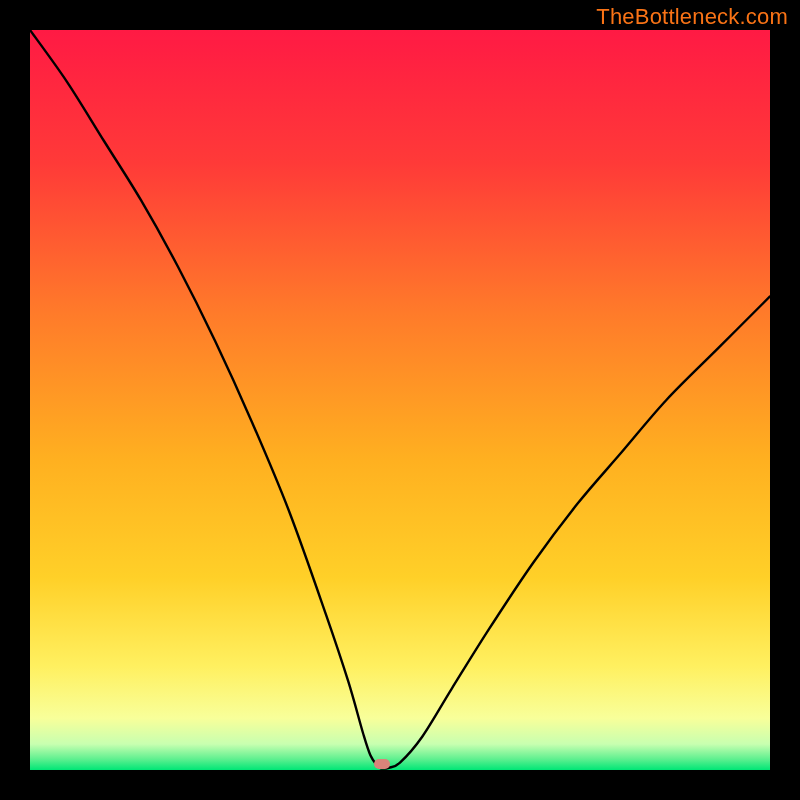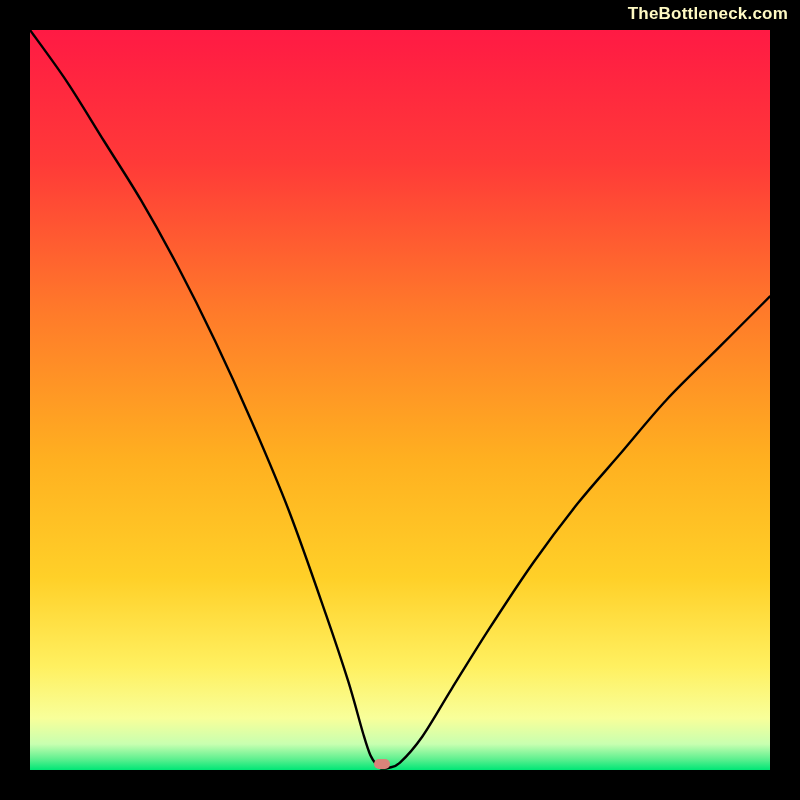--- a/index.html
+++ b/index.html
@@ -14,23 +14,23 @@
   .frame {
     position: relative;
     width: 800px;
     height: 800px;
     background: #000;
   }
   .watermark {
     position: absolute;
     top: 4px;
     right: 12px;
-    color: #fef9c3;
-    font-size: 17px;
-    font-weight: 700;
+    color: #f97316;
+    font-size: 22px;
+    font-weight: 400;
     letter-spacing: 0.2px;
     z-index: 20;
   }
   .plot {
     position: absolute;
     left: 30px;
     top: 30px;
     width: 740px;
     height: 740px;
   }

